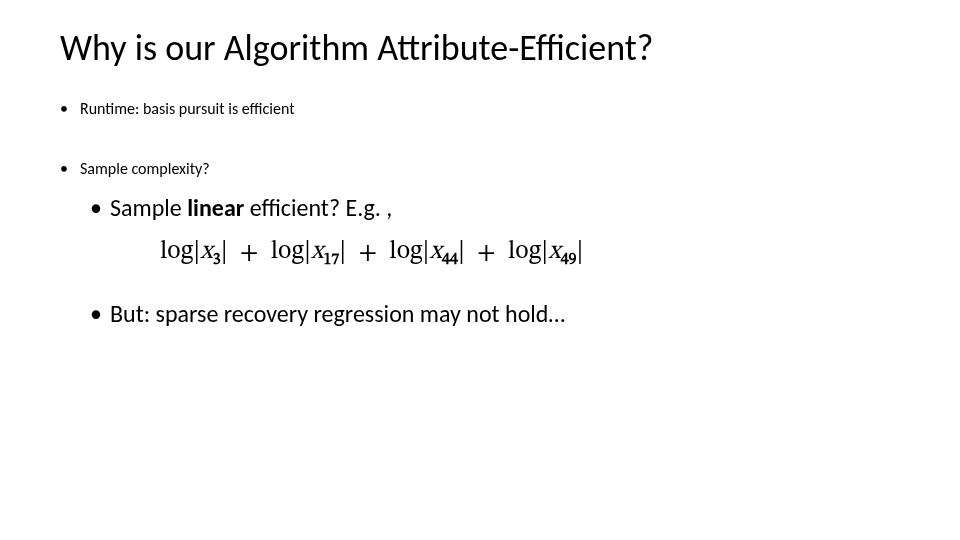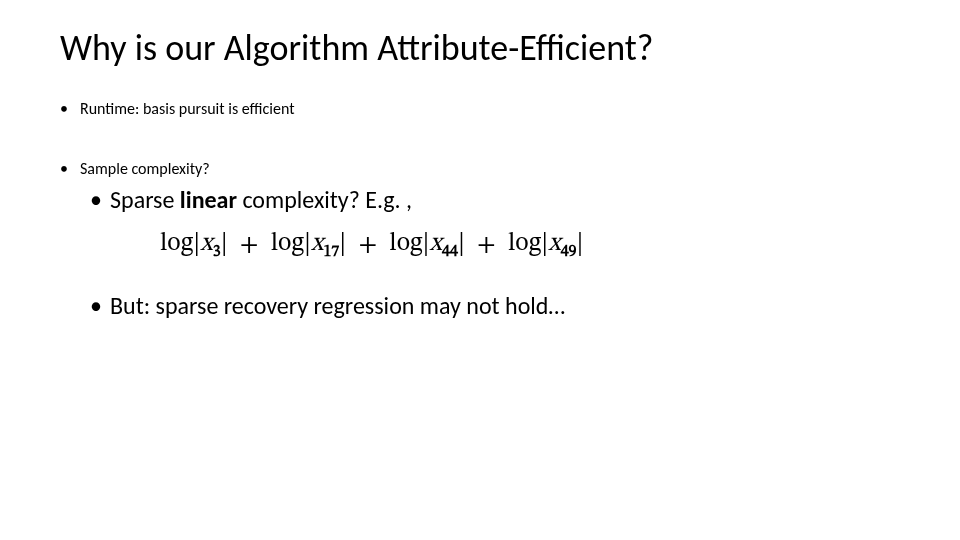--- a/index.html
+++ b/index.html
@@ -86,24 +86,24 @@
 </style>
 </head>
 <body>
 
 <div class="slide">
 
   <h1 class="title">Why is our Algorithm Attribute-Efficient?</h1>
 
   <div class="b1">Runtime: basis pursuit is efficient</div>
 
-  <div class="b1" style="margin-bottom:8px;">Sample complexity?</div>
+  <div class="b1" style="margin-bottom:16px;">Sample complexity?</div>
 
   <div class="b2">
-    <span>Sparse </span><span class="bold">linear</span><span> complexity? E.g. ,</span>
+    <span>Sample </span><span class="bold">linear</span><span> efficient? E.g. ,</span>
   </div>
 
 
   <div class="math-block math-line2">
     <span class="log">log</span><span>|</span><span class="ital">x</span><span class="sub">3</span><span>|</span>
     <span class="op">+</span>
     <span class="log">log</span><span>|</span><span class="ital">x</span><span class="sub">17</span><span>|</span>
     <span class="op">+</span>
     <span class="log">log</span><span>|</span><span class="ital">x</span><span class="sub">44</span><span>|</span>
     <span class="op">+</span>

